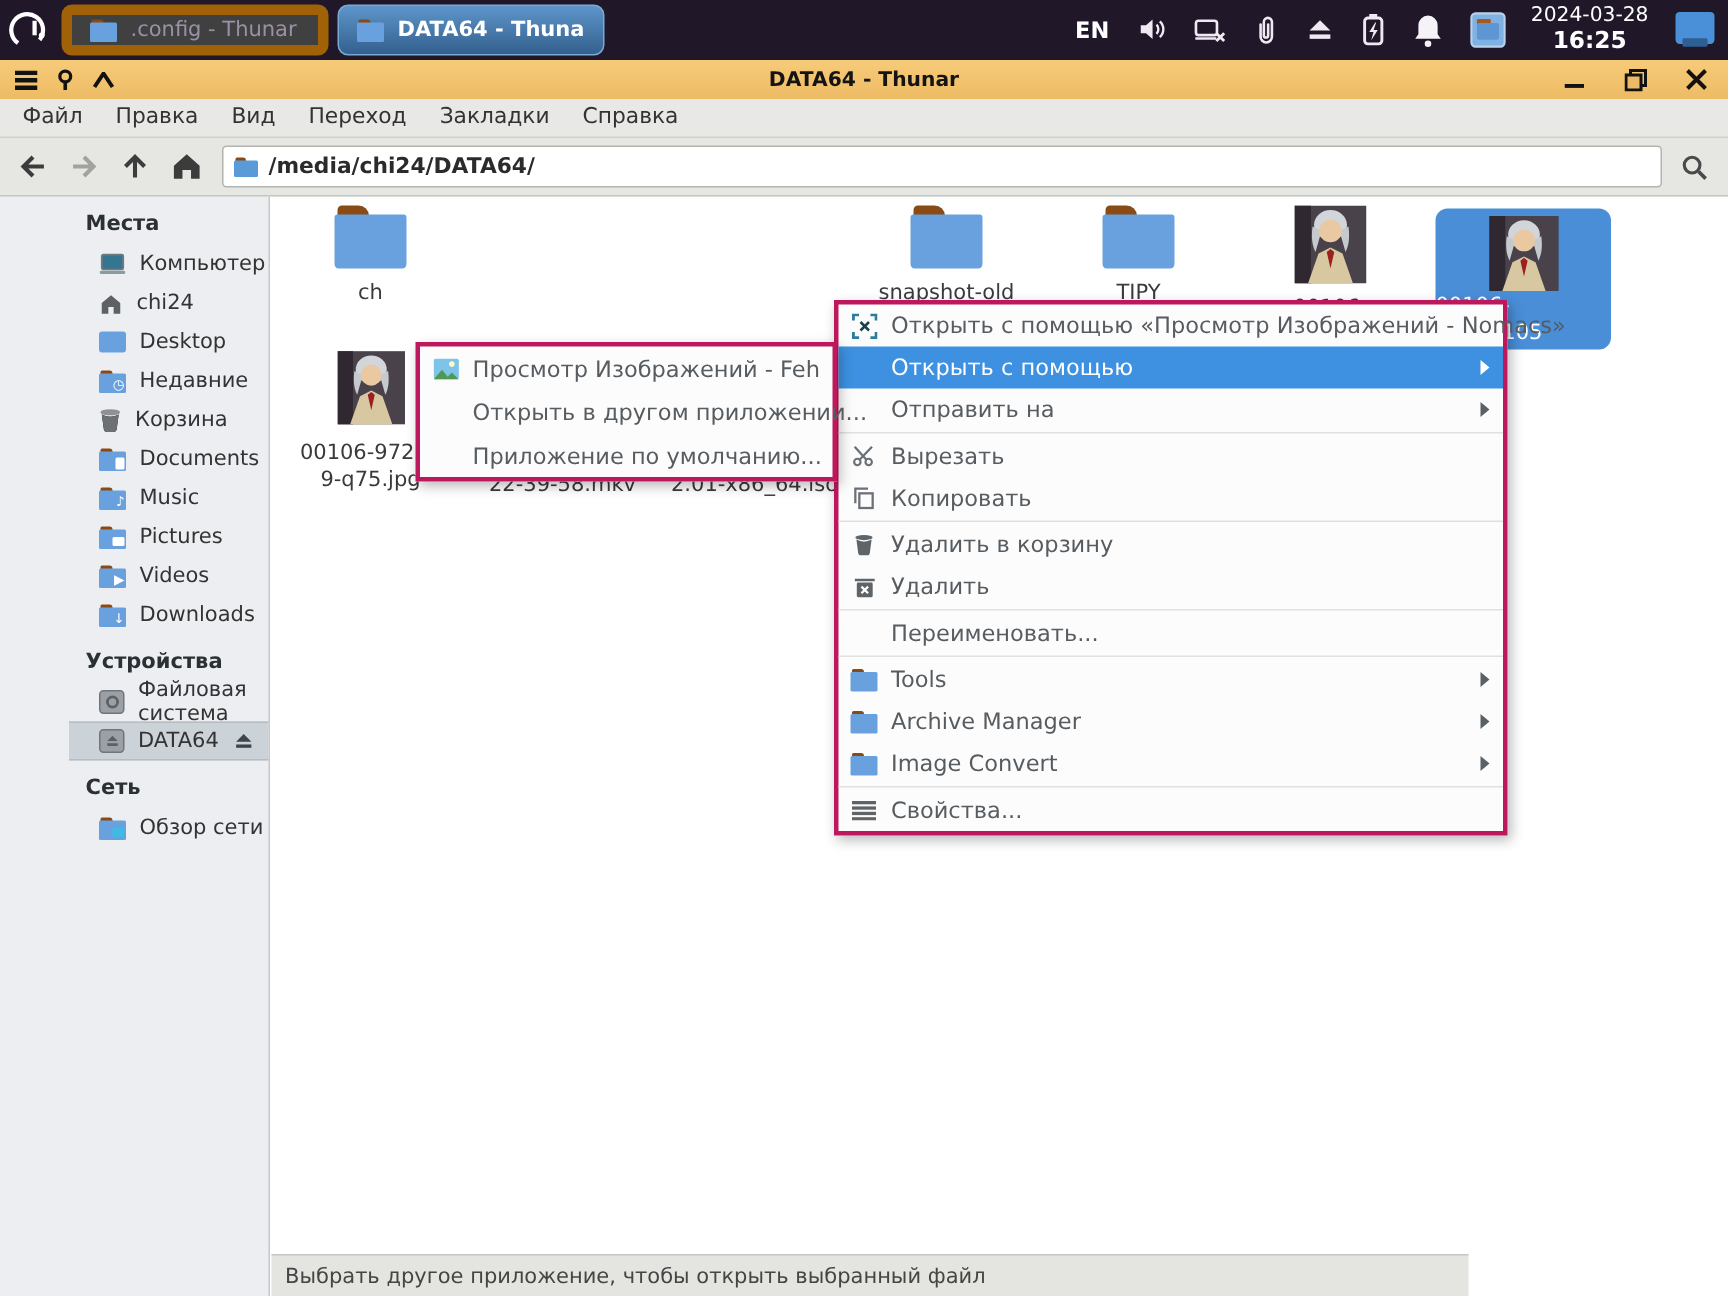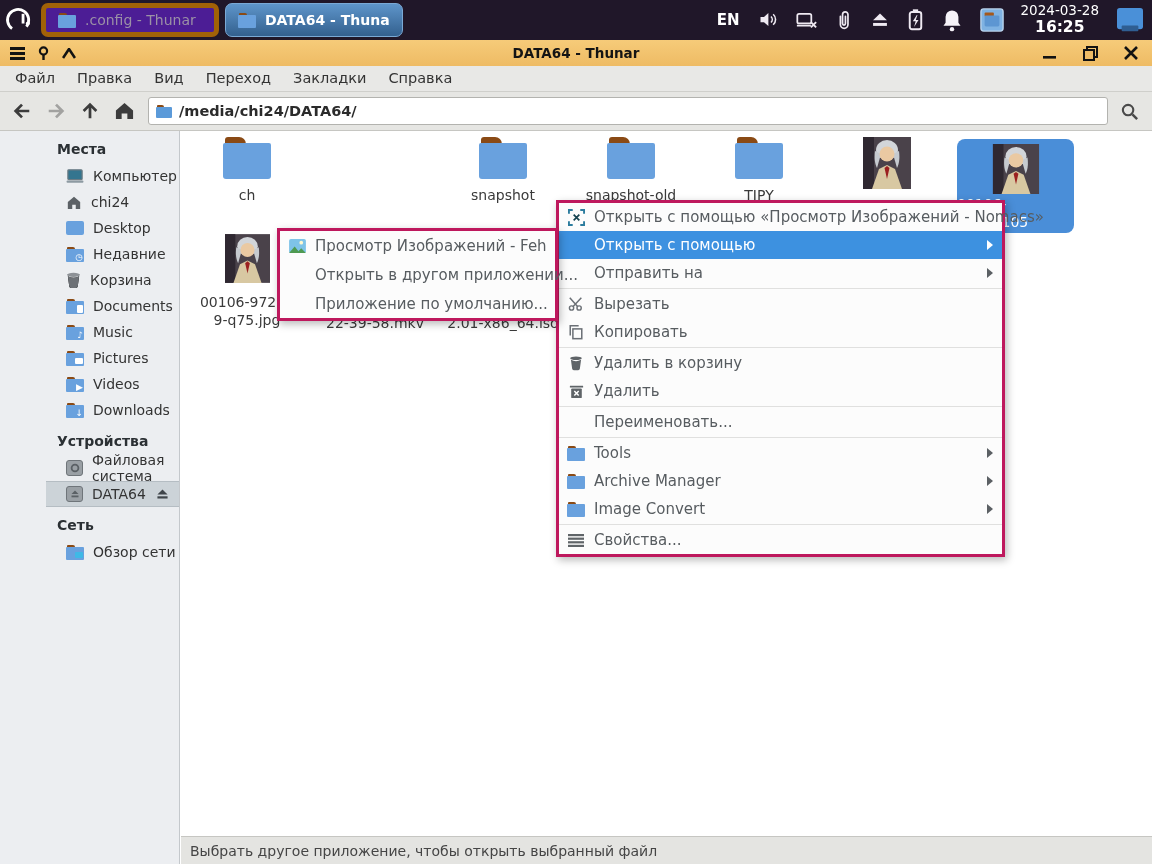--- a/index.html
+++ b/index.html
@@ -3,21 +3,21 @@
 <meta charset="utf-8">
 <style>
   * { box-sizing: border-box; margin:0; padding:0; }
   html,body { width:1152px; height:864px; }
   body { font-family:"DejaVu Sans", sans-serif; position:relative; overflow:hidden; background:#fff; }
 
   
   .panel { position:absolute; top:0; left:0; width:1152px; height:40px; background:#201729; display:flex; align-items:center; z-index:60; }
   .panel-logo { width:38px; height:36px; display:flex; align-items:center; justify-content:center; }
   .task-btn { height:34px; margin:3px 3px; border-radius:7px; display:flex; align-items:center; gap:9px; padding:0 12px; width:178px; }
-  .task-btn.inactive { background:#4c1d95; border:5px solid #a16207; color:#9b91a6; }
+  .task-btn.inactive { background:#404040; border:7px solid #a16207; color:#9b91a6; }
   .task-btn.active { background:linear-gradient(180deg,#5e95ca,#33608e); border:1px solid #7aa9d5; color:#fff; font-weight:bold; }
   .task-label { font-size:14px; white-space:nowrap; overflow:hidden; }
   .tray { margin-left:auto; display:flex; align-items:center; gap:17px; padding-right:8px; color:#efeaf2; }
   .lang { font-size:15px; font-weight:bold; color:#fff; }
   .clock { text-align:center; color:#fff; line-height:1.15; }
   .clock .date { font-size:13.5px; }
   .clock .time { font-size:15.5px; font-weight:bold; }
 
   
   .titlebar { position:absolute; top:40px; left:0; width:1152px; height:26px; background:linear-gradient(180deg,#f6cb79,#eebb64); display:flex; align-items:center; z-index:55; }
@@ -75,21 +75,21 @@
   .mi-tx { font-size:15px; color:#575c60; white-space:nowrap; }
   .mitem.hl { background:#3d91e0; }
   .mitem.hl .mi-tx { color:#fff; }
   .mitem.dis .mi-tx { color:#b6b6b6; }
   .mitem.dis .mi-ic { opacity:.5; }
   .msep { height:1px; background:#e0e0df; margin:1px 0; }
   .arrow { margin-left:auto; width:0; height:0; border-left:6px solid #5b6064; border-top:5px solid transparent; border-bottom:5px solid transparent; }
   .mitem.hl .arrow { border-left-color:#fff; }
 
   
-  .statusbar { position:absolute; left:181px; top:836px; width:971px; height:28px; background:#e4e4e1; border-top:1px solid #c6c6c2; display:flex; align-items:center; padding-left:9px; z-index:5; }
+  .statusbar { position:absolute; left:181px; top:836px; width:798px; height:28px; background:#e4e4e1; border-top:1px solid #c6c6c2; display:flex; align-items:center; padding-left:9px; z-index:5; }
   .status-text { font-size:14px; color:#454545; }
 
   svg { display:block; }
 </style>
 </head>
 <body>
 
 <div class="panel">
   <div class="panel-logo">
     <svg width="30" height="30" viewBox="0 0 34 34">
@@ -382,27 +382,20 @@
 
 <div class="filearea">
 
   <div class="fcell" style="left:6px; top:6px;">
     <span class="fold">
         <span class="tab"></span>
         <span class="bod"></span>
       </span>
     <span class="fname">ch</span>
   </div>
-  <div class="fcell" style="left:262px; top:6px;">
-    <span class="fold">
-        <span class="tab"></span>
-        <span class="bod"></span>
-      </span>
-    <span class="fname">snapshot</span>
-  </div>
   <div class="fcell" style="left:390px; top:6px;">
     <span class="fold">
         <span class="tab"></span>
         <span class="bod"></span>
       </span>
     <span class="fname">snapshot-old</span>
   </div>
   <div class="fcell" style="left:518px; top:6px;">
     <span class="fold">
         <span class="tab"></span>

